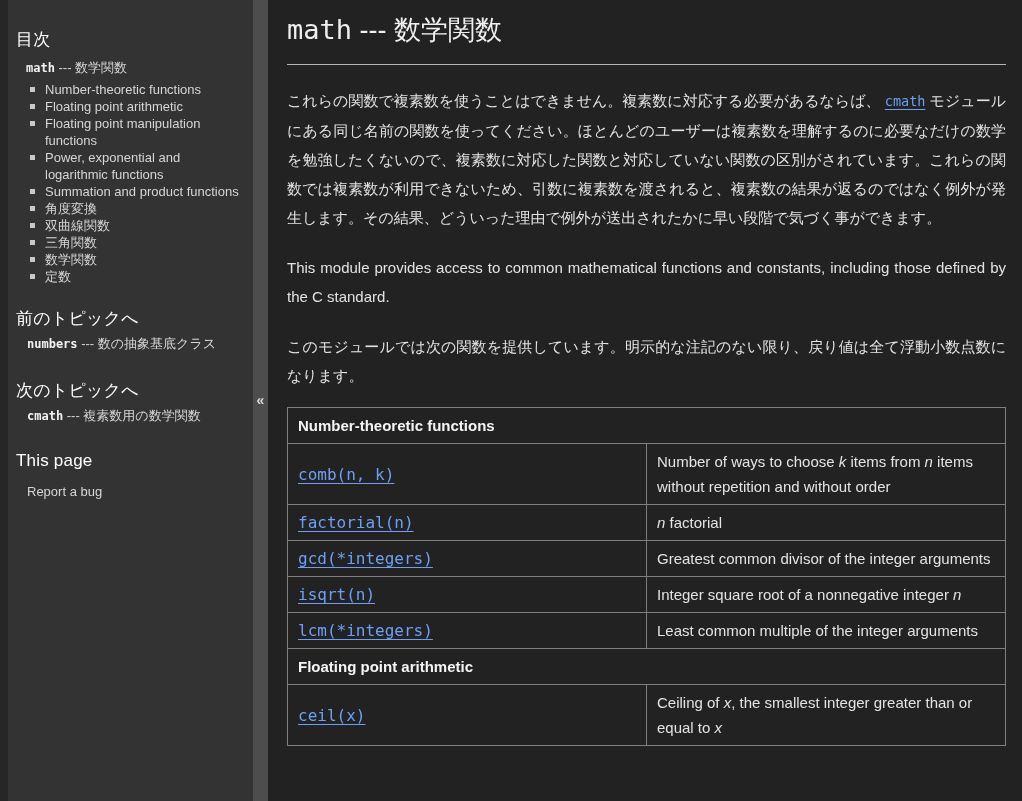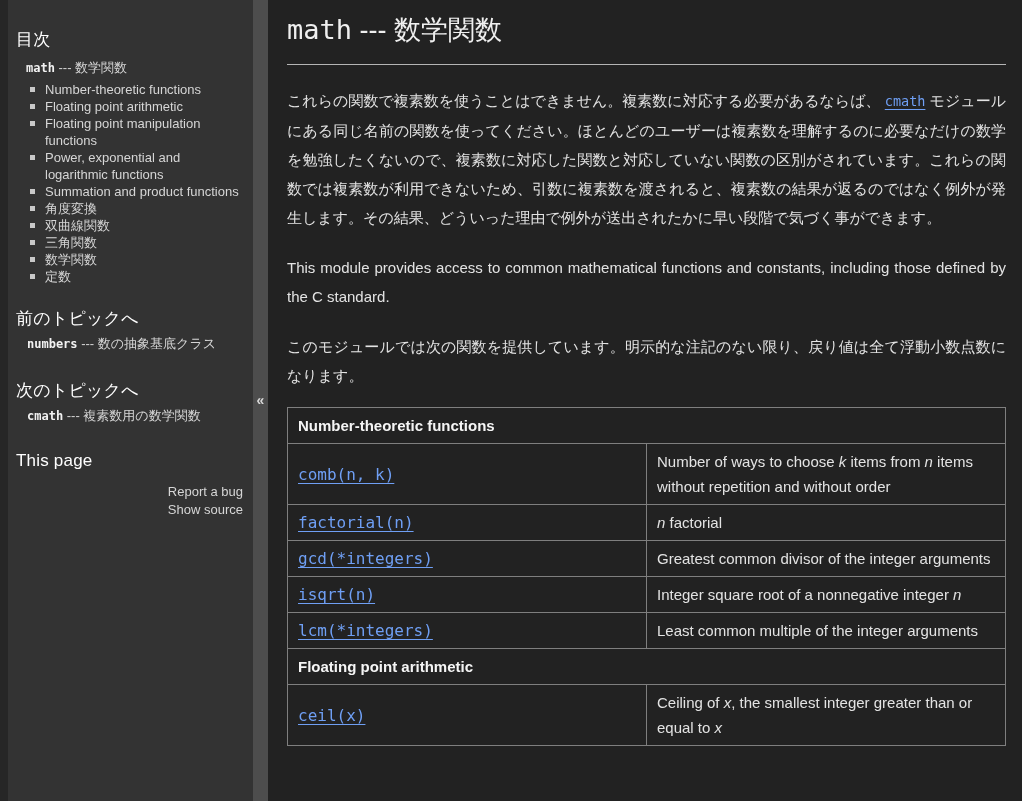--- a/index.html
+++ b/index.html
@@ -16,21 +16,21 @@
   .toc-root { padding-left:10px; margin-top:8px; font-size:13px; }
   .toc-root > li { line-height:17px; }
   .code-sb { font-family:"DejaVu Sans Mono",monospace; font-weight:bold; font-size:12px; color:#f2f2f2; }
   .toc-sub { margin-top:4px; }
   .toc-sub li { display:flex; padding-left:4px; line-height:17px; margin-bottom:0px; }
   .sq { width:5px; height:5px; background:#c9c9c9; display:inline-block; margin:6px 10px 0 0; flex-shrink:0; }
   .toc-sub a, .toc-root a, .tp-links a { color:#d6d6d6; text-decoration:none; font-size:13px; }
   .rel-link { display:block; padding-left:11px; margin-top:5px; font-size:13px; color:#d6d6d6; text-decoration:none; line-height:17px; }
   .gap1 { margin-top:22px; }
   .gap2 { margin-top:26px; }
-  .tp-links { padding-left:11px; margin-top:11px;text-align:right; }
+  .tp-links { padding-left:11px; margin-top:11px; }
   .tp-links li { line-height:17px; }
 
   
   .collapse-strip { width:15px; flex-shrink:0; background:#4d4d4d; position:relative; cursor:pointer; }
   .collapse-icon { position:absolute; top:50%; left:50%; transform:translate(-50%,-54%); color:#d8d8d8; font-size:14px; font-weight:bold; }
 
   
   .main { flex:1; padding:12px 16px 0 19px; color:#e3e3e3; overflow:hidden; }
   h1 { font-weight:400; color:#efefef; font-size:27px; line-height:36px; }
   .h1-code { font-family:"DejaVu Sans Mono",monospace; font-weight:500; }
@@ -105,21 +105,20 @@
 
       <div class="sb-h gap1">前のトピックへ</div>
       <a href="#" class="rel-link"><span class="code-sb">numbers</span><span> --- 数の抽象基底クラス</span></a>
 
       <div class="sb-h gap2">次のトピックへ</div>
       <a href="#" class="rel-link"><span class="code-sb">cmath</span><span> --- 複素数用の数学関数</span></a>
 
       <div class="sb-h gap2">This page</div>
       <ul class="tp-links">
         <li><a href="#">Report a bug</a></li>
-        <li><a href="#">Show source</a></li>
       </ul>
 
     </div>
   </aside>
 
   <div class="collapse-strip">
     <span class="collapse-icon">«</span>
   </div>
 
   <main class="main">

